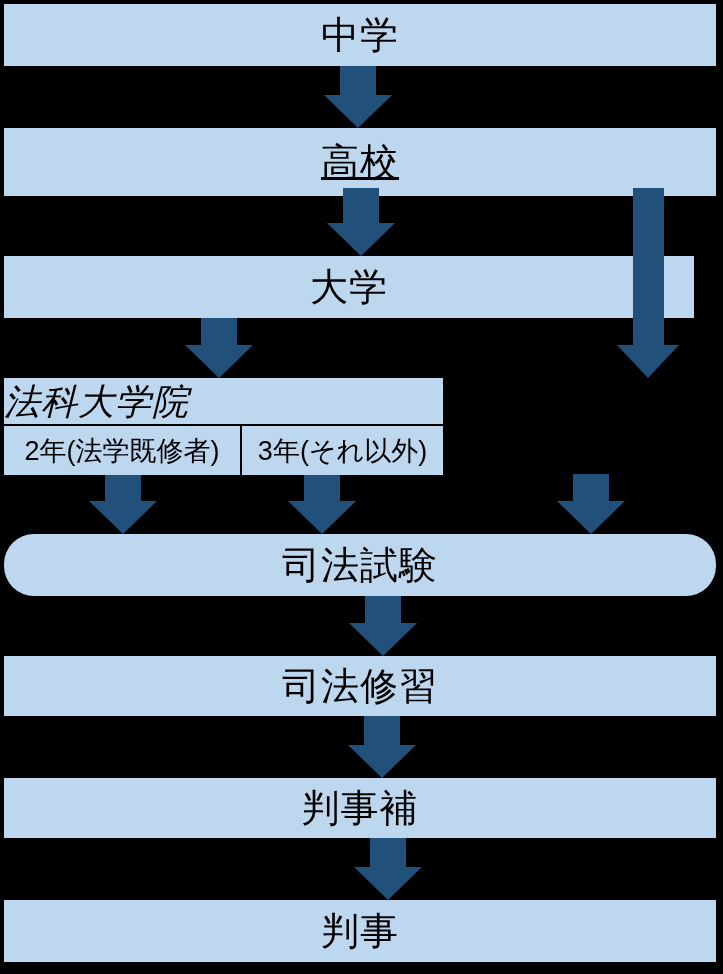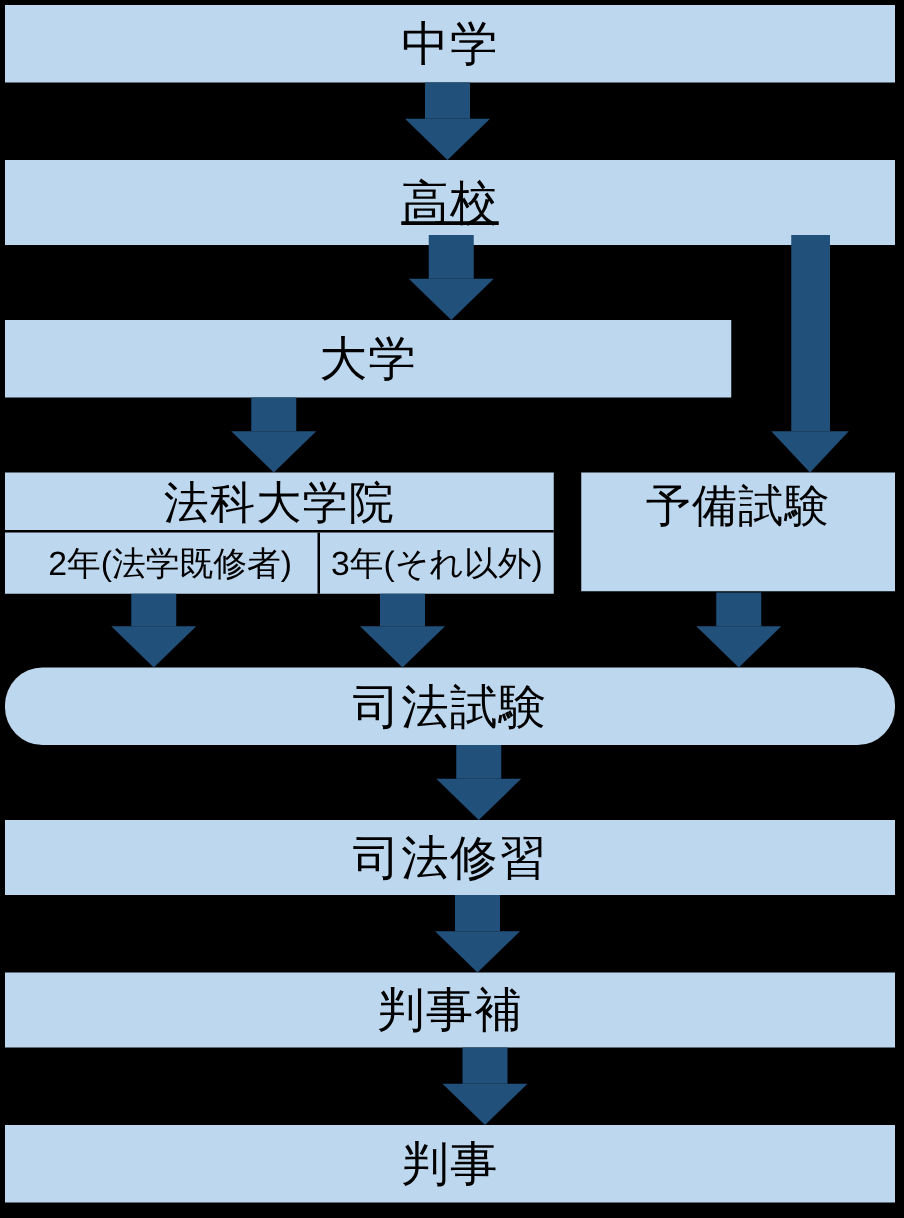--- a/index.html
+++ b/index.html
@@ -31,26 +31,27 @@
   .law-box {
     position:absolute;
     background:#BDD7EE;
     color:#000000;
     display:flex;
     flex-direction:column;
   }
   .law-title {
     height:46px;
     line-height:48px;
-    text-align:center;
+    text-align:left;
     font-size:36px;
     letter-spacing:1px;
     border-bottom:2px solid #000000;
+    font-style:italic;
   }
-  .law-cells { display:flex; flex:1;padding-left:14px; }
+  .law-cells { display:flex; flex:1; }
   .law-cell {
     display:flex;
     align-items:center;
     justify-content:center;
     font-size:27px;
     white-space:nowrap;
   }
   .law-cell.left  { width:236px; border-right:2px solid #000000; }
   .law-cell.right { flex:1;border-radius:12px; }
 
@@ -83,35 +84,32 @@
 <div id="stage">
 
   <div class="box" style="left:4px; top:4px; width:712px; height:62px;">
     <span class="lbl">中学</span>
   </div>
 
   <div class="box" style="left:4px; top:128px; width:712px; height:68px;text-decoration:underline;">
     <span class="lbl">高校</span>
   </div>
 
-  <div class="box" style="left:4px; top:256px; width:581px; height:62px;">
+  <div class="box" style="left:4px; top:256px; width:690px; height:62px;">
     <span class="lbl">大学</span>
   </div>
 
   <div class="law-box" style="left:4px; top:378px; width:439px; height:97px;">
     <div class="law-title">法科大学院</div>
     <div class="law-cells">
       <div class="law-cell left">2年(法学既修者)</div>
       <div class="law-cell right">3年(それ以外)</div>
     </div>
   </div>
 
-  <div class="box top-label" style="left:465px; top:378px; width:251px; height:95px;">
-    <span class="lbl">予備試験</span>
-  </div>
 
   <div class="box" style="left:4px; top:534px; width:712px; height:62px;border-radius:30px;">
     <span class="lbl">司法試験</span>
   </div>
 
   <div class="box" style="left:4px; top:656px; width:712px; height:60px;">
     <span class="lbl">司法修習</span>
   </div>
 
   <div class="box" style="left:4px; top:778px; width:712px; height:60px;">

